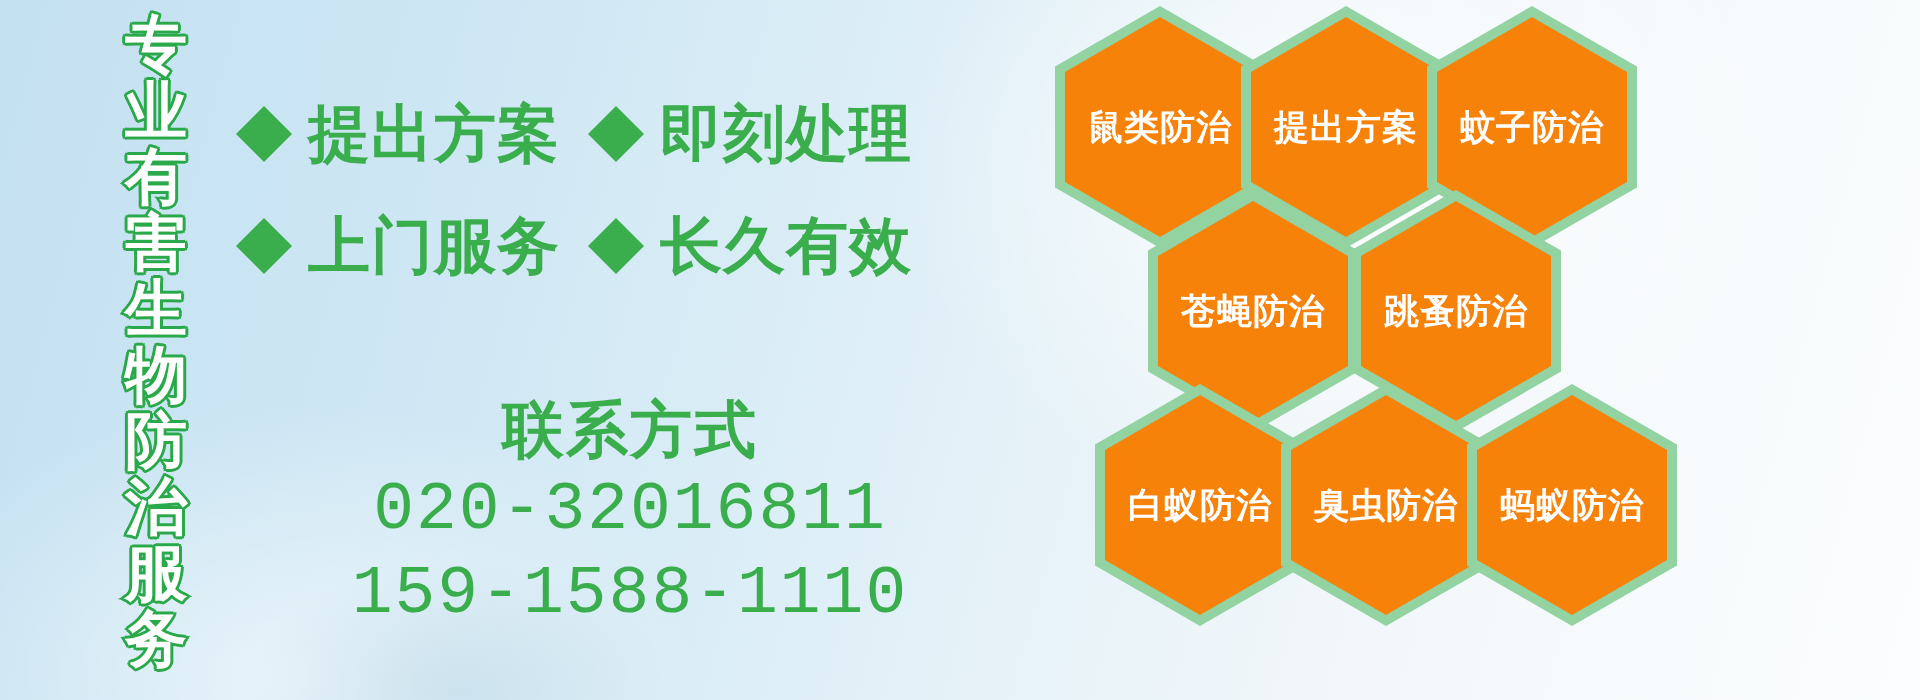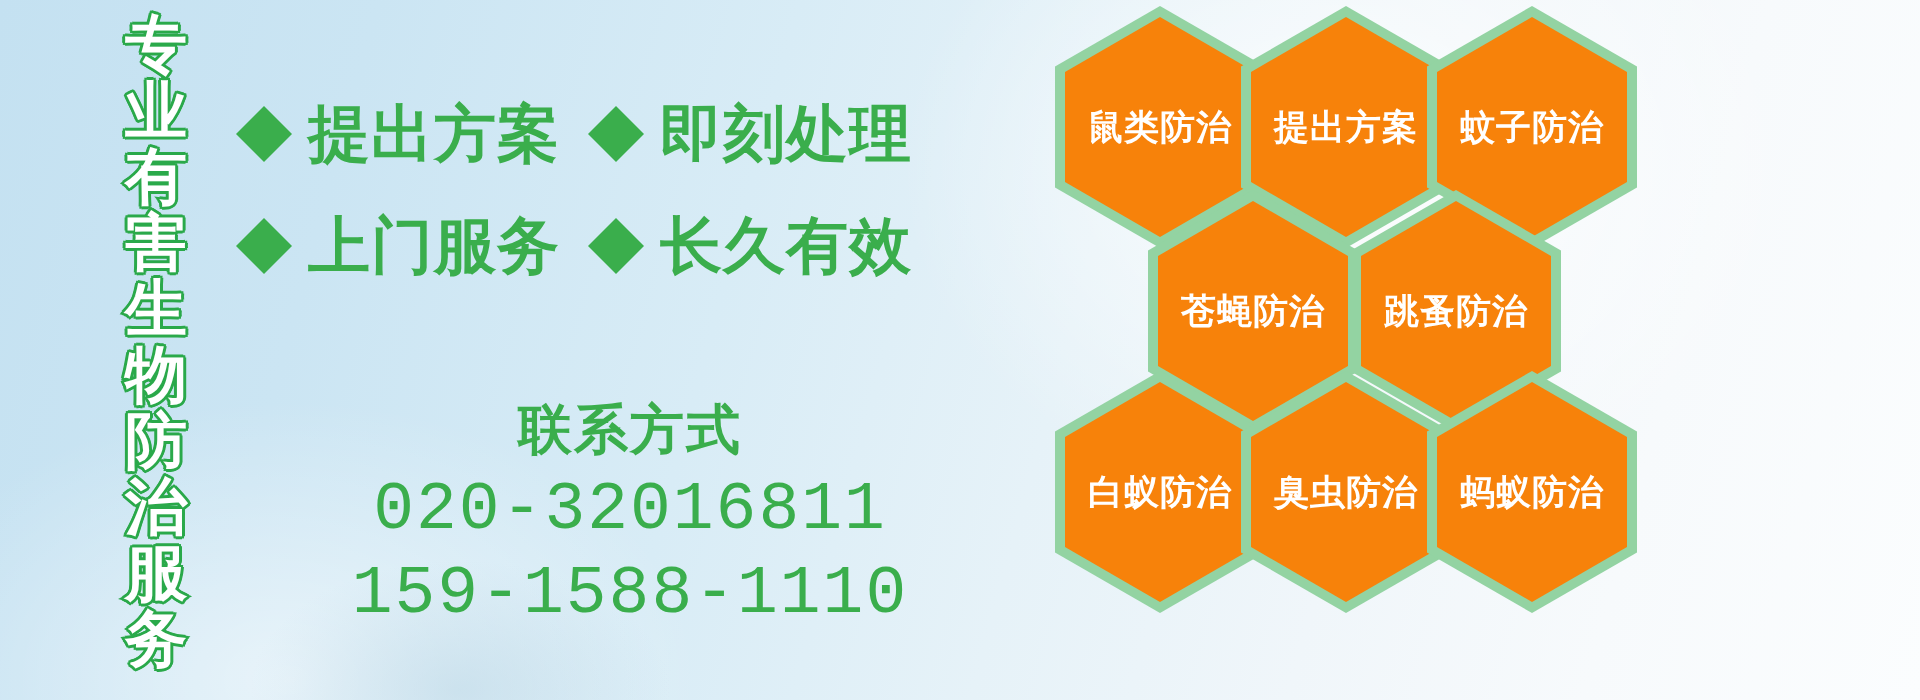--- a/index.html
+++ b/index.html
@@ -111,21 +111,21 @@
   
   .contact {
     position: absolute;
     left: 300px;
     top: 392px;
     width: 660px;
     text-align: center;
     color: #3aae4c;
   }
   .contact-title {
-    font-size: 54px;
+    font-size: 62px;
     font-weight: bold;
     letter-spacing: 2px;
     line-height: 76px;
   }
   .contact-phone {
     font-size: 68px;
     font-weight: normal;
     letter-spacing: 2px;
     line-height: 84px;
     font-family: Liberation Mono, monospace;
@@ -166,21 +166,21 @@
     font-size: 35px;
     font-weight: bold;
     letter-spacing: 1px;
     white-space: nowrap;
     line-height: 1;
   }
 
   
   .hex.r1 { top: 6px; }
   .hex.r2 { top: 190px; }
-  .hex.r3 { top: 371px; }
+  .hex.r3 { top: 384px; margin-left: 40px; }
 
   .hex.c0 { left: 0px; }
   .hex.c1 { left: 186px; }
   .hex.c2 { left: 372px; }
   .hex.c2a { left: 93px; align-items: center; }
   .hex.c2b { left: 296px; }
 </style>
 </head>
 <body>
 

